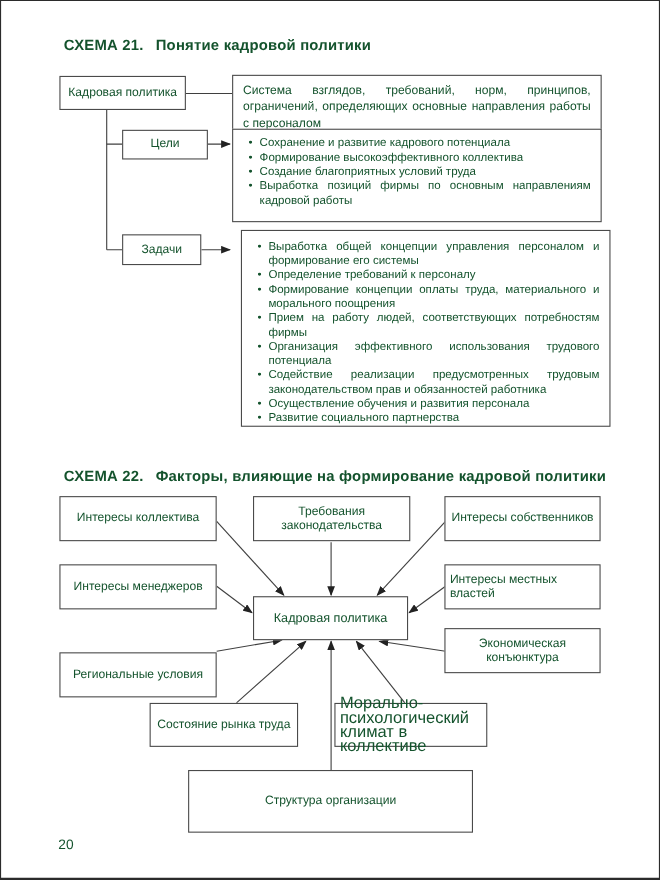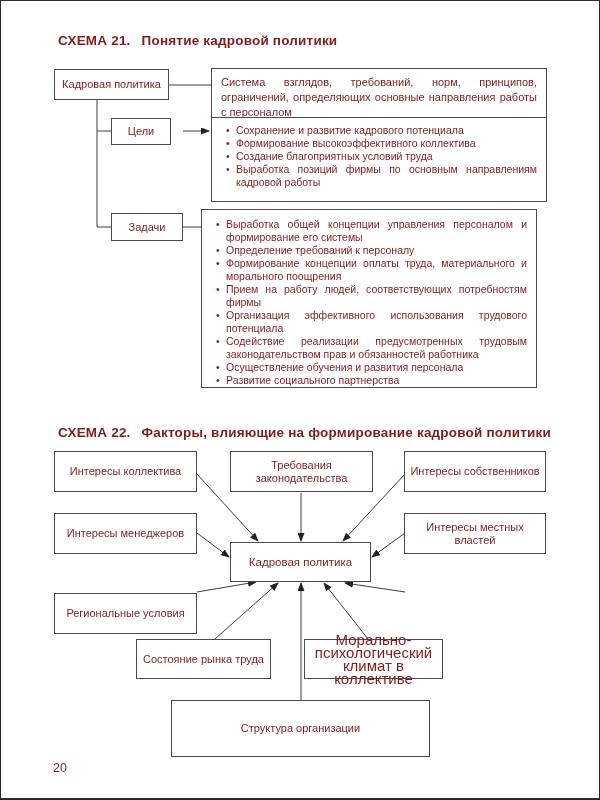--- a/index.html
+++ b/index.html
@@ -1,54 +1,54 @@
 <!DOCTYPE html>
 <html><head>
 <meta charset="utf-8">
 <style>
   html,body{margin:0;padding:0;background:#fff;}
   .page{
     position:relative;width:600px;height:800px;box-sizing:border-box;
     background:#fff;border:1px solid #2b2b2b;border-bottom-width:2px;
-    font-family:"Liberation Sans","DejaVu Sans",sans-serif;color:#7f1d1d;
+    font-family:"Liberation Sans","DejaVu Sans",sans-serif;color:#14532d;
     overflow:hidden;
   }
   .scheme-title{
     position:absolute;font-weight:bold;font-size:13.5px;letter-spacing:.2px;white-space:nowrap;
   }
   .scheme-title .tnum{margin-right:11px;}
   #s21-title{left:57px;top:32px;}
   #s22-title{left:57px;top:424px;}
 
   svg.connectors{position:absolute;left:0;top:0;z-index:1;}
   .connector{stroke:#3f3f3f;stroke-width:1;fill:none;}
 
   .box{
     position:absolute;z-index:2;background:#fff;border:1px solid #4a4a4a;
     box-sizing:border-box;display:flex;flex-direction:column;align-items:center;justify-content:center;
-    text-align:center;font-size:11px;line-height:13px;padding:2px 4px;
+    text-align:left;font-size:11px;line-height:13px;padding:2px 4px;
   }
   .listbox{
     position:absolute;z-index:2;background:#fff;border:1px solid #4a4a4a;
     box-sizing:border-box;font-size:10.5px;line-height:13px;
   }
   .listbox ul{margin:0;padding:0;list-style:none;}
   .listbox li{position:relative;padding-left:11px;text-align:justify;margin:0;}
   .listbox li::before{content:"\2022";position:absolute;left:1px;top:0;}
 
   
   #s21-root{left:53px;top:68px;width:115px;height:31px;font-size:11px;}
   #s21-def{
     left:210px;top:67px;width:336px;height:59px;padding:6px 9px 5px 9px;
     font-size:11px;line-height:15px;text-align:justify;
   }
-  #s21-goals-label{left:110px;top:117px;width:60px;height:27px;}
+  #s21-goals-label{left:110px;top:117px;width:78px;height:27px;}
   #s21-tasks-label{left:110px;top:212px;width:72px;height:28px;}
   #s21-goals{left:210px;top:116px;width:336px;height:85px;padding:6px 9px 4px 13px;}
-  #s21-tasks{left:200px;top:208px;width:336px;height:179px;padding:8px 9px 4px 13px;}
+  #s21-tasks{left:218px;top:208px;width:336px;height:179px;padding:8px 9px 4px 13px;}
 
   
   #s22-collective{left:53px;top:450px;width:143px;height:41px;}
   #s22-legislation{left:229px;top:450px;width:143px;height:41px;}
   #s22-owners{left:403px;top:450px;width:142px;height:41px;}
   #s22-managers{left:53px;top:512px;width:143px;height:41px;}
   #s22-local{left:403px;top:512px;width:142px;height:41px;}
   #s22-regional{left:53px;top:592px;width:143px;height:41px;}
   #s22-economic{left:403px;top:570px;width:142px;height:41px;}
   #s22-center{left:229px;top:541px;width:141px;height:40px;font-size:11.5px;}
@@ -151,20 +151,24 @@
   </div>
 
   <div class="box" id="s22-local">
     <span>Интересы местных властей</span>
   </div>
 
   <div class="box" id="s22-regional">
     <span>Региональные условия</span>
   </div>
 
+  <div class="box" id="s22-economic">
+    <span>Экономическая</span>
+    <span>конъюнктура</span>
+  </div>
 
   <div class="box" id="s22-center">
     <span>Кадровая политика</span>
   </div>
 
   <div class="box" id="s22-labor">
     <span>Состояние рынка труда</span>
   </div>
 
   <div class="box" id="s22-moral">

